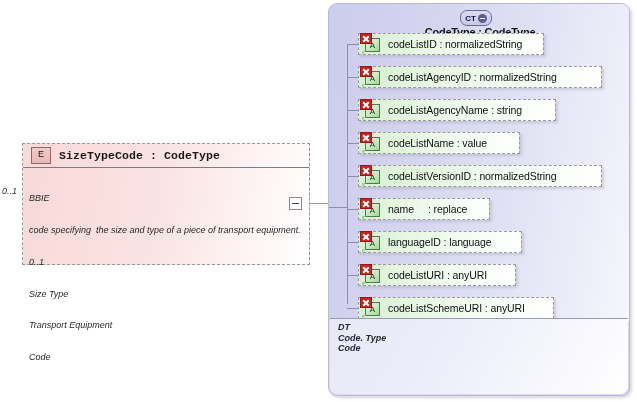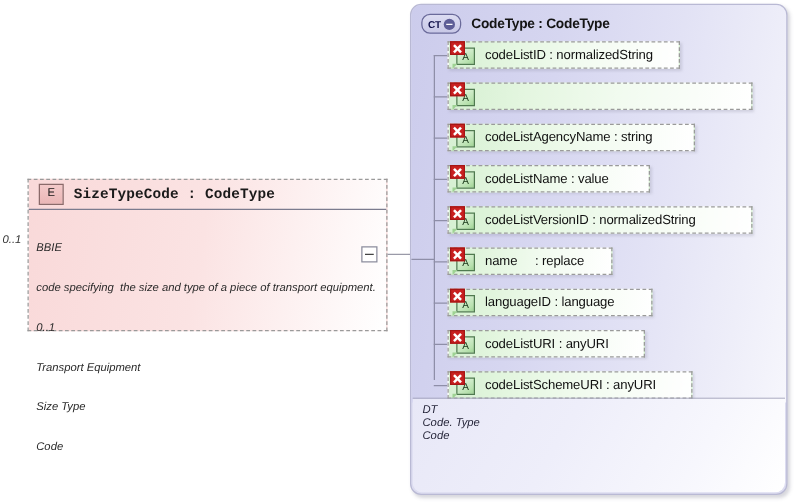--- a/index.html
+++ b/index.html
@@ -83,21 +83,21 @@
     overflow:hidden;
   }
   .ct-inner{position:absolute;inset:0;}
   .ct-grad{
     position:absolute;left:0;top:0;right:0;height:318px;
     background:linear-gradient(100deg,#ccccec 0%,#d6d6f0 35%,#e2e2f5 62%,#eeeef9 85%,#f6f6fc 100%);
   }
 
   .ct-head{
     position:absolute;left:8px;top:6px;right:6px;height:18px;
-    display:flex;align-items:center;
+    display:flex;align-items:center;flex-direction:column;
   }
   .ct-icon{
     width:30px;height:14px;
     border:1px solid #6a6a9a;border-radius:7px;
     background:linear-gradient(180deg,#dcdcf2,#c8c8e6);
     display:flex;align-items:center;justify-content:center;
     margin-right:8px;flex:0 0 auto;
   }
   .ct-icon .ct-txt{
     font-size:8px;color:#11114a;font-weight:bold;
@@ -172,40 +172,40 @@
   .ct-foot{
     position:absolute;left:1px;right:1px;bottom:1px;height:76px;
     background:linear-gradient(120deg,#e8e8f7 0%,#eeeefa 40%,#f7f7fd 75%,#ffffff 100%);
     border-top:1px solid #9a9ab4;
     border-radius:0 0 8px 8px;
     padding:3px 7px 0 8px;
     box-sizing:border-box;
     font-size:9px;line-height:10.6px;font-style:italic;color:#26263a;
     font-family:"Liberation Sans",sans-serif;
   }
-  .ct-foot div{white-space:pre-wrap;}
+  .ct-foot div{white-space:pre-wrap;font-weight:bold;}
 </style>
 </head>
 <body>
 
 <div id="canvas">
 
   <div class="occurs-left">0..1</div>
 
   <div class="elem-box">
     <div class="elem-head">
       <div class="e-icon">E</div>
       <div class="elem-title">SizeTypeCode : CodeType</div>
     </div>
     <div class="elem-body">
       <div>BBIE</div>
       <div>code specifying  the size and type of a piece of transport equipment.</div>
       <div>0..1</div>
+      <div>Size Type</div>
       <div>Transport Equipment</div>
-      <div>Size Type</div>
       <div>Code</div>
       
     </div>
   </div>
 
   <div class="collapse-box"></div>
   <div class="conn-line"></div>
 
   <div class="ct-panel">
     <div class="ct-inner">
@@ -230,20 +230,21 @@
         </div>
         <div class="attr-label">codeListID : normalizedString</div>
       </div>
 
       <div class="tree-stub" style="top:73px"></div>
       <div class="attr-row" style="top:62px;width:244px">
         <div class="attr-ico">
           <div class="a-box">A</div>
           <div class="x-badge"></div>
         </div>
+        <div class="attr-label">codeListAgencyID : normalizedString</div>
       </div>
 
       <div class="tree-stub" style="top:106px"></div>
       <div class="attr-row" style="top:95px;width:198px">
         <div class="attr-ico">
           <div class="a-box">A</div>
           <div class="x-badge"></div>
         </div>
         <div class="attr-label">codeListAgencyName : string</div>
       </div>

